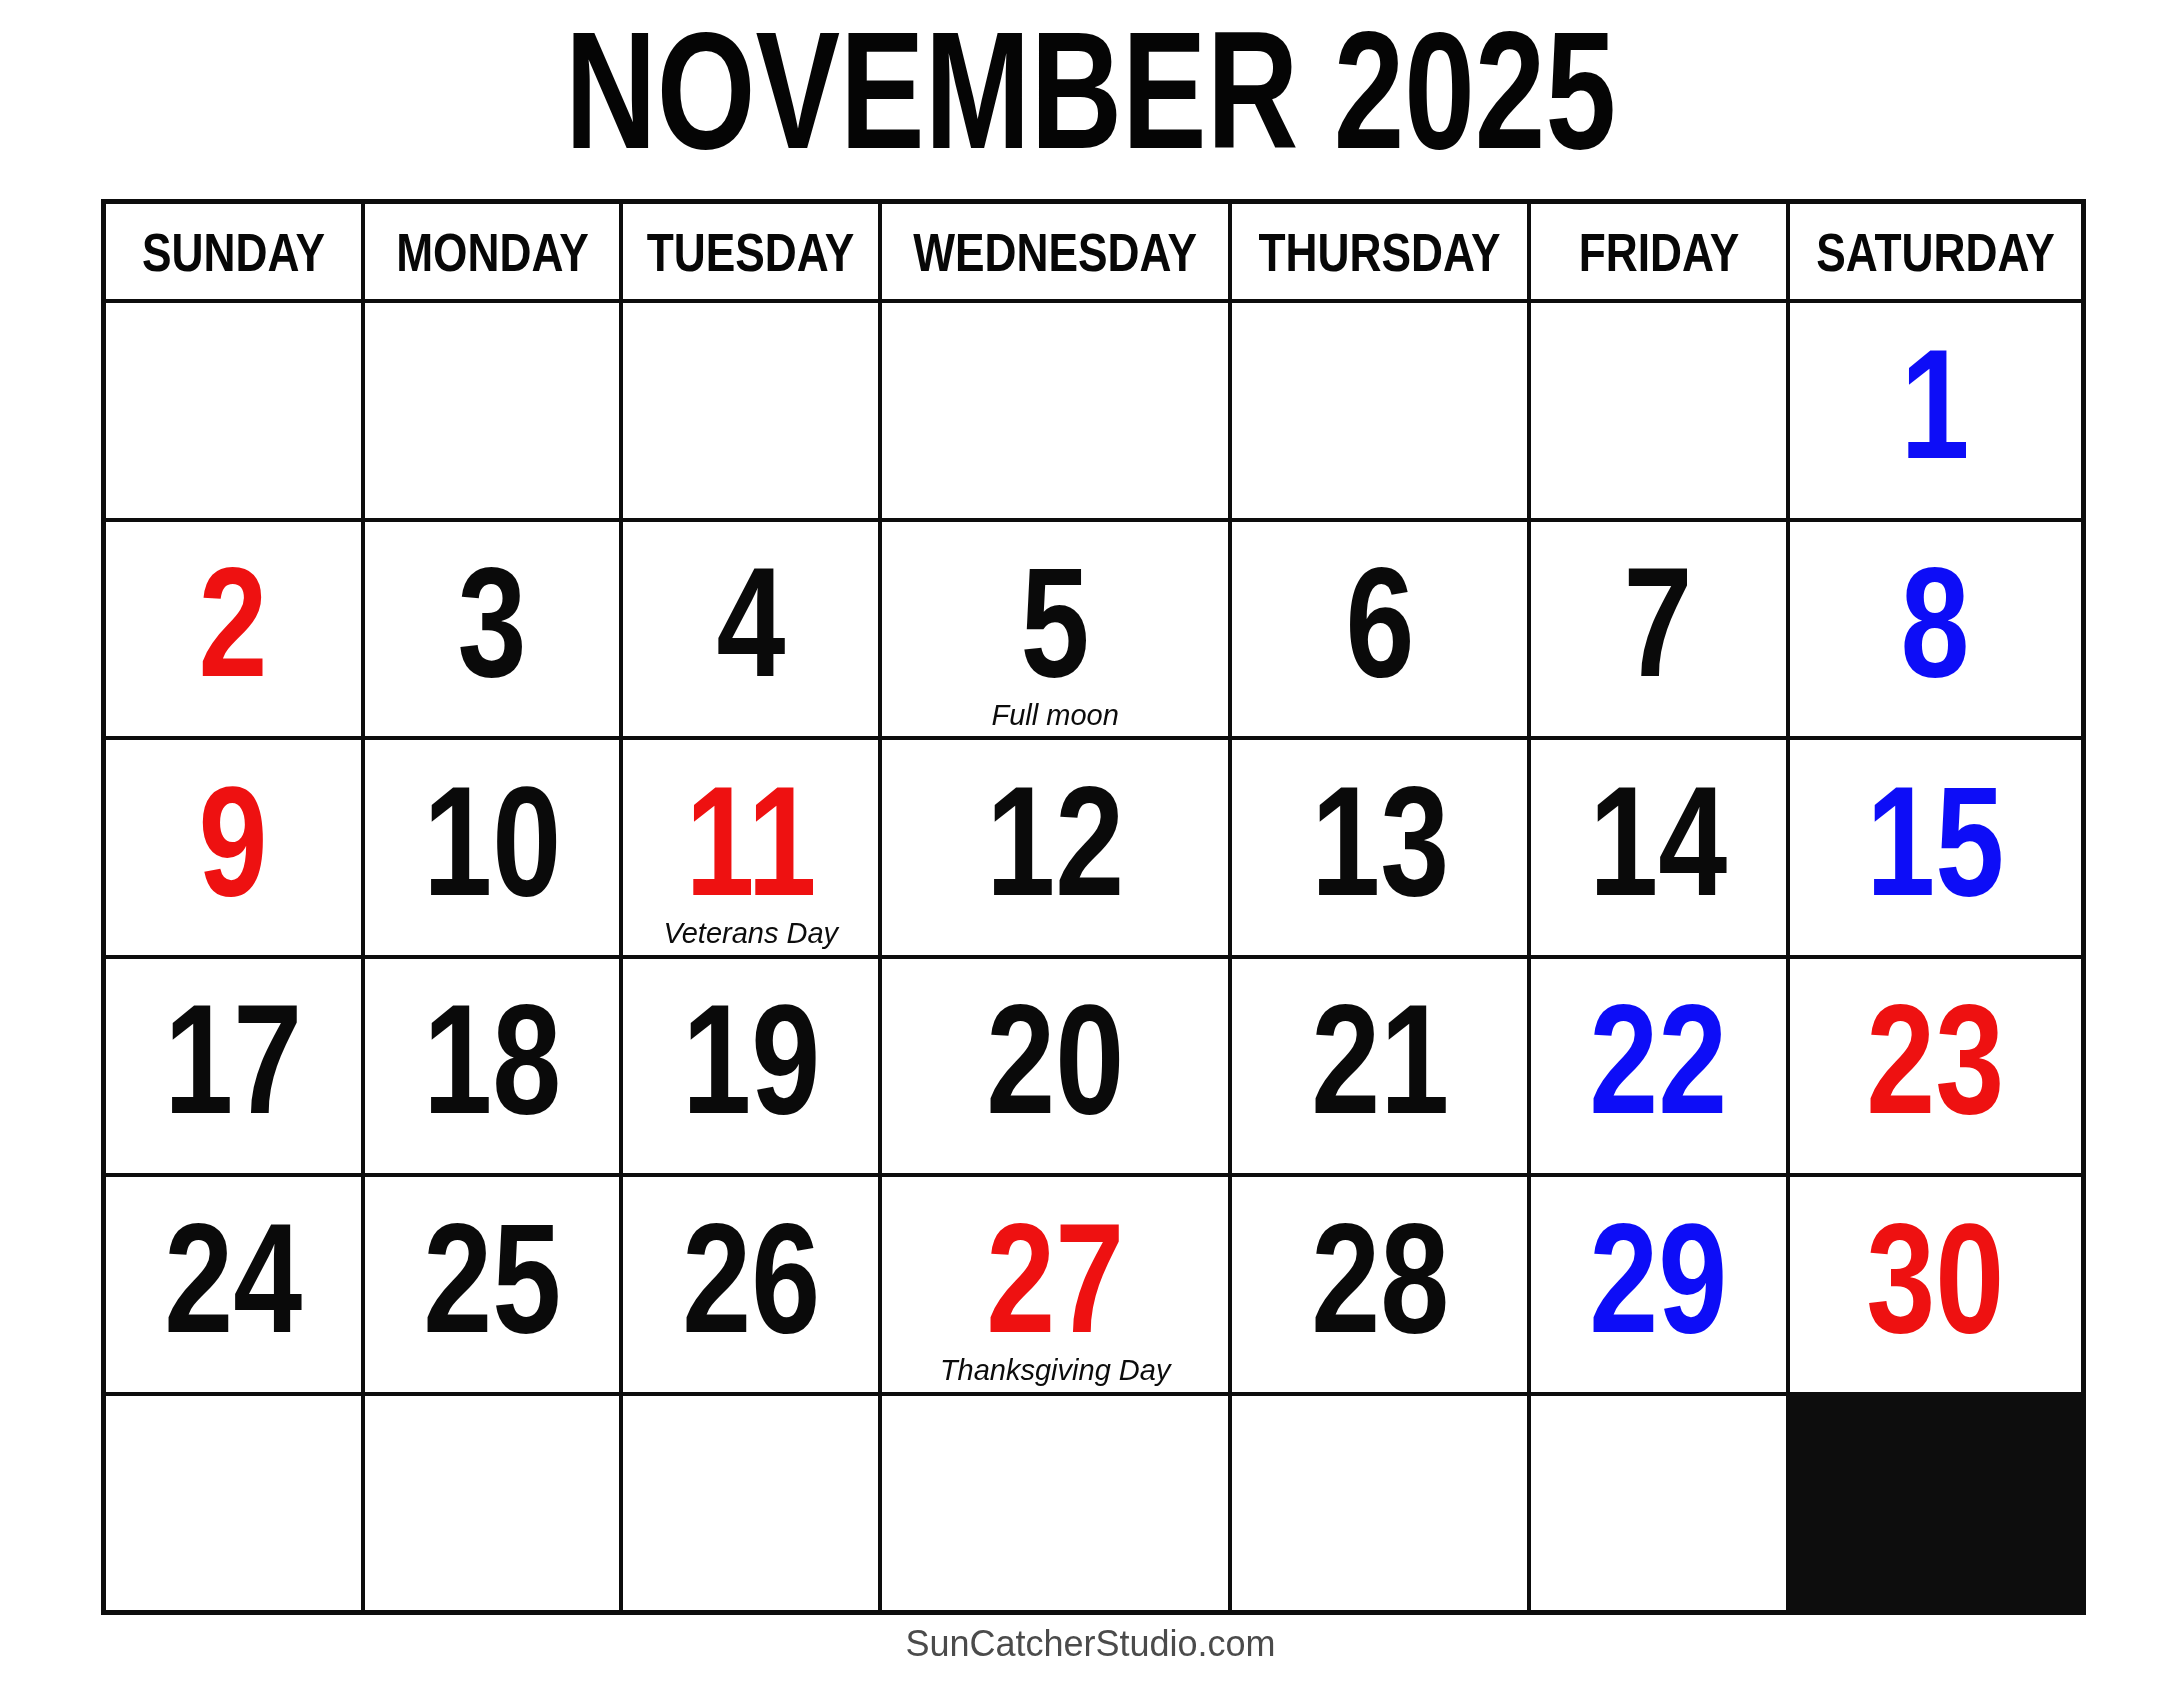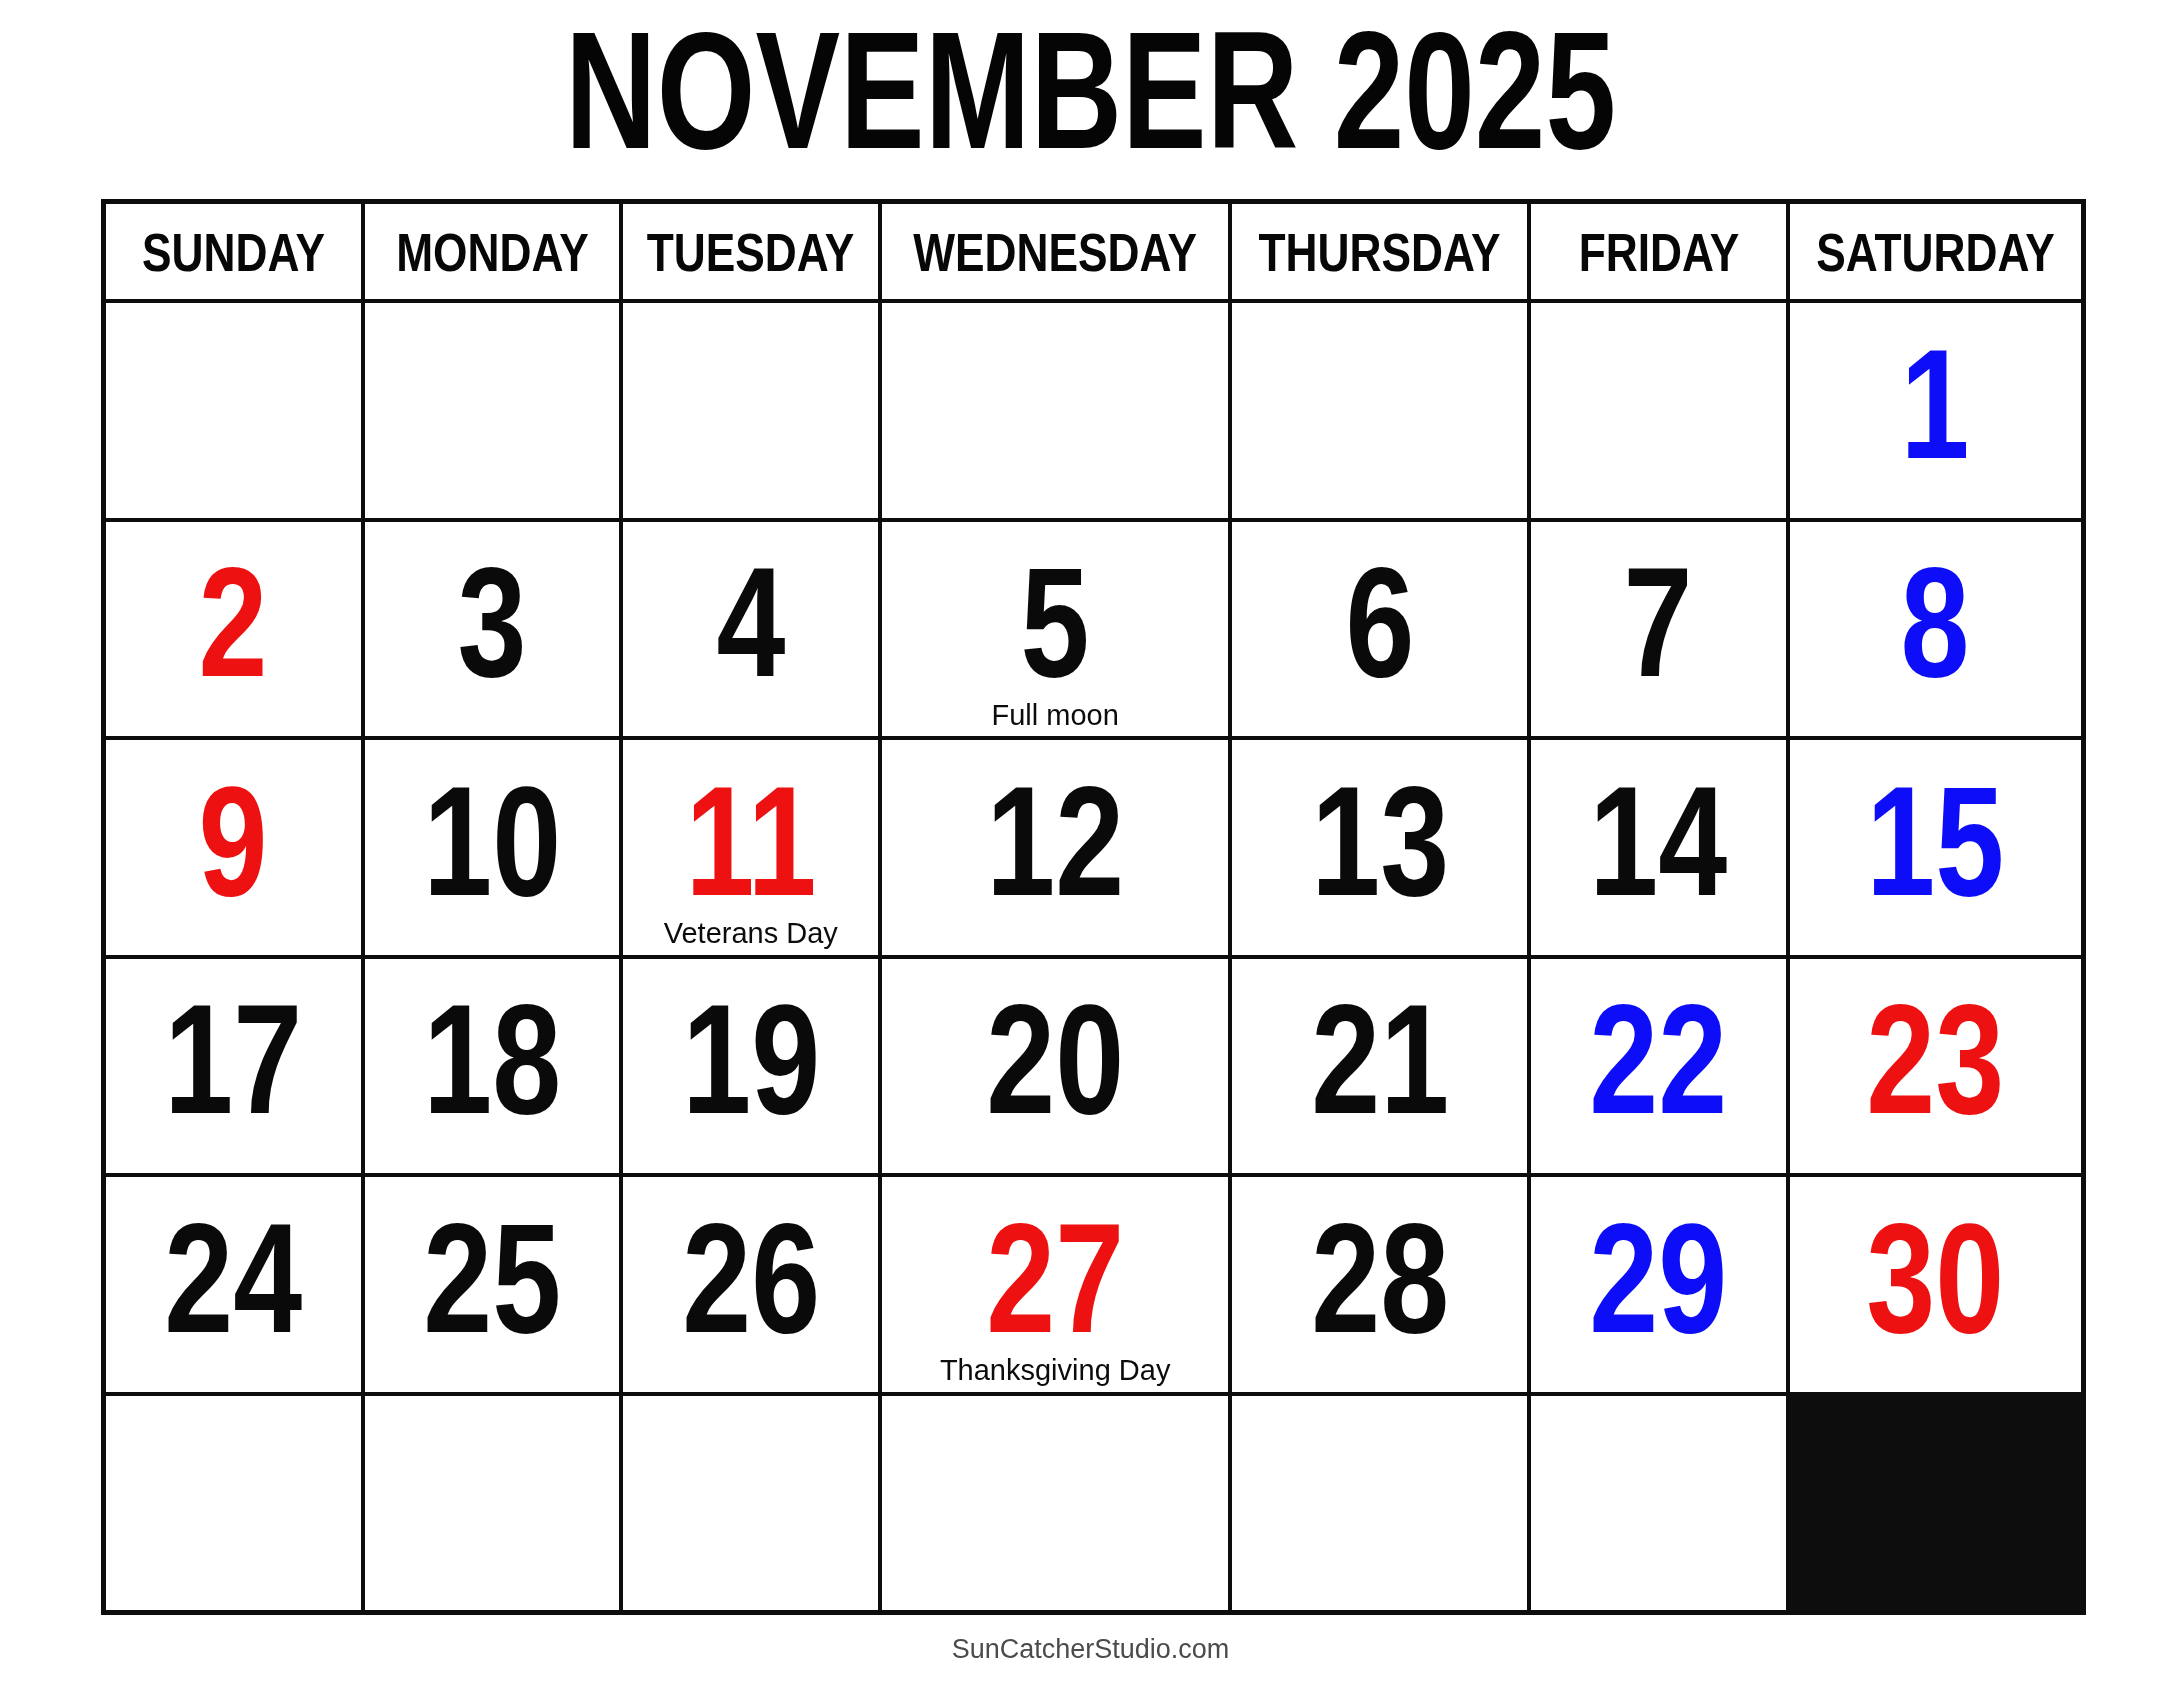--- a/index.html
+++ b/index.html
@@ -60,26 +60,27 @@
   .c-red  { color: var(--red, #ee1111); }
   .c-blue { color: var(--blue, #0d0df7); }
   .c-black{ color: var(--black, #0a0a0a); }
   .note {
     position: absolute;
     bottom: 4.3px; left: 0; right: 0;
     text-align: center;
     font-size: 29px;
     color: var(--note, #0c0c0c);
     white-space: nowrap;
+    font-style: italic;
   }
   .footer {
     position: absolute;
     bottom: 20.4px; left: 0; right: 0;
     text-align: center;
-    font-size: 27px;
+    font-size: 36px;
     color: var(--footer, #4b4b4b);
   }
 </style>
 </head>
 <body>
 
 <div class="title">NOVEMBER 2025</div>
 
 <div class="calendar">
     <div class="hcell">

